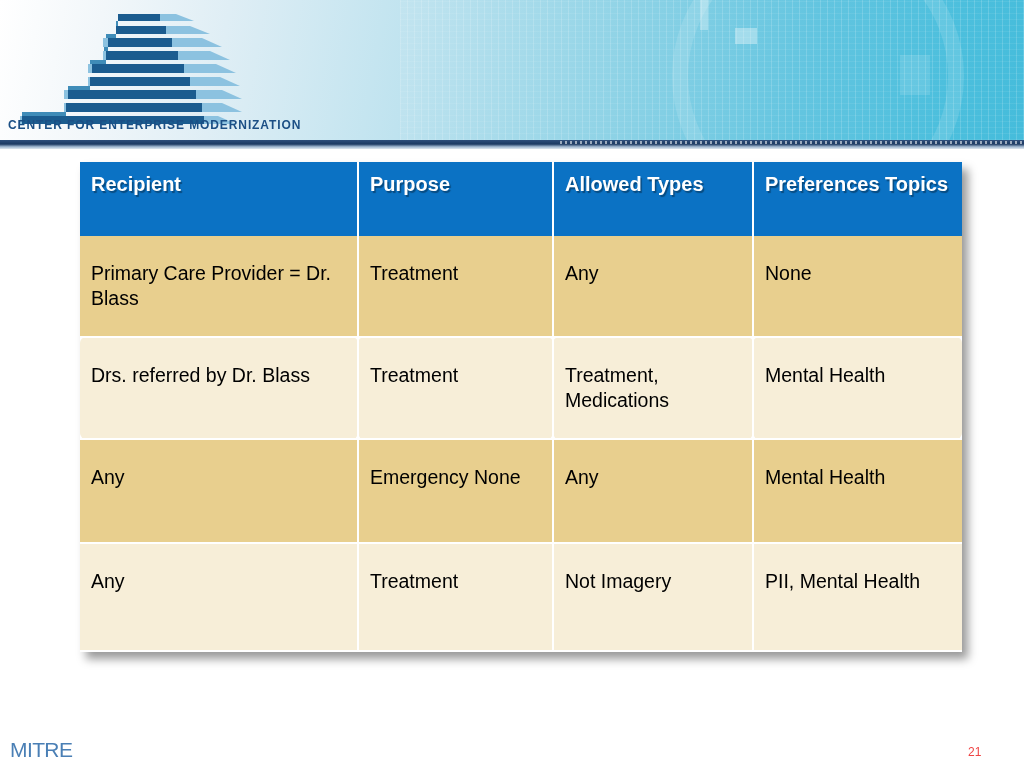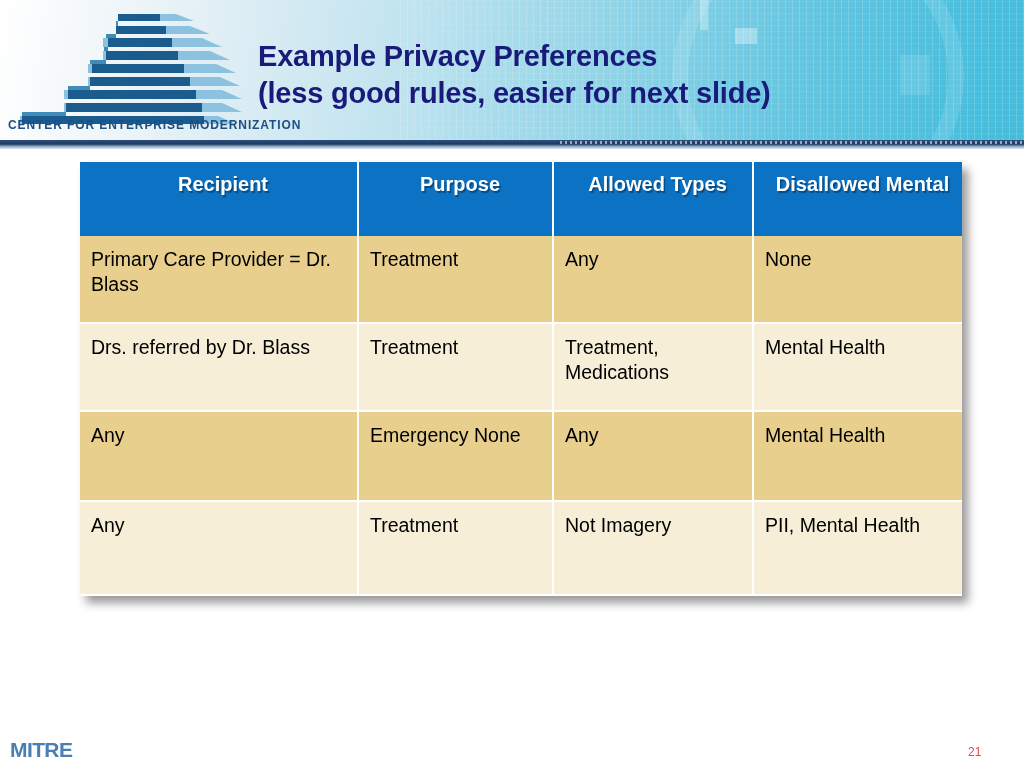--- a/index.html
+++ b/index.html
@@ -141,57 +141,57 @@
   table.pref-table col.c1 { width: 278px; }
   table.pref-table col.c2 { width: 195px; }
   table.pref-table col.c3 { width: 200px; }
   table.pref-table col.c4 { width: 209px; }
 
   table.pref-table th {
     background: #0b72c4;
     color: #ffffff;
     font-size: 20px;
     font-weight: bold;
-    text-align: center;
+    text-align: left;
     vertical-align: top;
-    padding: 11px 10px 11px 19px;
+    padding: 11px 10px 11px 11px;
     height: 52px;
     border-right: 2px solid #ffffff;
     line-height: 1.18;
     text-shadow: 1.5px 1.5px 1px rgba(0,0,0,0.35);
     font-family: "Liberation Sans", sans-serif;
   }
   table.pref-table th:last-child { border-right: none; }
 
   table.pref-table td {
     font-size: 19.5px;
     color: #000000;
     text-align: left;
     vertical-align: top;
-    padding: 11px 10px 11px 11px;
+    padding: 25px 10px 11px 11px;
     border-right: 2px solid #ffffff;
     line-height: 1.27;
     font-family: "Liberation Sans", sans-serif;
   }
   table.pref-table td:last-child { border-right: none; }
 
   tr.row-dark td { background: #e8cf8e; }
   tr.row-light td { background: #f7eed8; }
   tr.row-dark, tr.row-light { border-bottom: 2px solid #ffffff; }
   tr.row-h1 td { height: 64px; }
-  tr.row-h2 td { height: 64px; }
+  tr.row-h2 td { height: 64px; border-radius: 6px; }
   tr.row-h3 td { height: 66px; }
   tr.row-h4 td { height: 70px; }
 
   
   .mitre-logo {
     position: absolute;
     left: 10px; top: 738px;
     font-size: 21px;
-    font-weight: bold;
+    font-weight: normal;
     letter-spacing: -0.6px;
     color: #4a7fb5;
     font-family: "Liberation Sans", sans-serif;
   }
   .page-number {
     position: absolute;
     left: 968px; top: 745px;
     font-size: 12px;
     color: #ef4444;
     font-family: "Liberation Sans", sans-serif;
@@ -237,43 +237,39 @@
       <path d="M108,13 L110,13 L110,18 L108,18 Z"></path>
       <path d="M98,26 L108,26 L108,30 L98,30 Z"></path>
       <path d="M96,39 L100,39 L100,43 L96,43 Z"></path>
       <path d="M82,52 L98,52 L98,56 L82,56 Z"></path>
       <path d="M60,78 L82,78 L82,82 L60,82 Z"></path>
       <path d="M14,104 L58,104 L58,108 L14,108 Z"></path>
     </g>
   </svg>
   <div class="cem-caption">CENTER FOR ENTERPRISE MODERNIZATION</div>
 
-  <div class="slide-title">
-    <span>Example Privacy Preferences</span>
-    <span class="line2">(less good rules, easier for next slide)</span>
-  </div>
 </div>
 
 <div class="divider-outer"></div>
 <div class="divider-dots"></div>
 
 <div class="table-wrap">
   <table class="pref-table">
     <colgroup>
       <col class="c1">
         <col class="c2">
         <col class="c3">
         <col class="c4">
     </colgroup>
     <thead>
       <tr>
         <th>Recipient</th>
         <th>Purpose</th>
         <th>Allowed Types</th>
-        <th>Disallowed Mental</th>
+        <th>Preferences Topics</th>
       </tr>
     </thead>
     <tbody>
       <tr class="row-dark row-h1">
         <td>Primary Care Provider = Dr. Blass</td>
         <td>Treatment</td>
         <td>Any</td>
         <td>None</td>
       </tr>
       <tr class="row-light row-h2">

